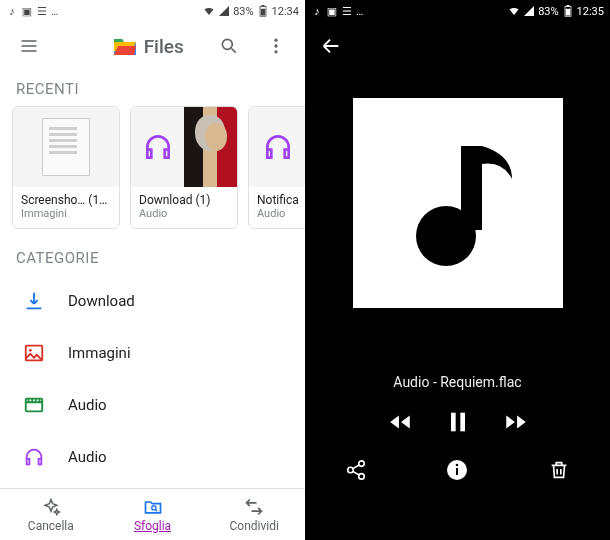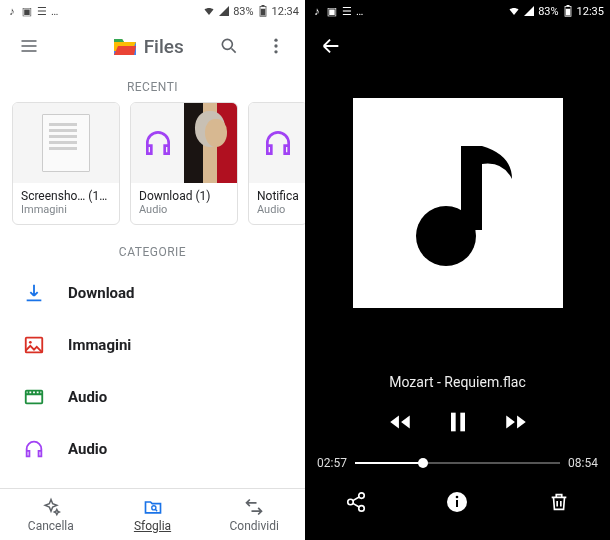--- a/index.html
+++ b/index.html
@@ -17,40 +17,40 @@
   .sb-ico { width: 12px; height: 12px; display: inline-flex; align-items: center; justify-content: center; }
 
   
   .topbar { height: 48px; display: flex; align-items: center; padding: 0 12px; gap: 14px; }
   .logo-box { display: flex; align-items: center; gap: 6px; margin-left: 52px; }
   .files-logo { width: 26px; height: 22px; }
   .app-title { font-size: 19px; color: #5f6368; font-weight: 500; }
   .spacer { flex: 1; }
   .ico-btn { width: 36px; height: 36px; display: inline-flex; align-items: center; justify-content: center; color: #5f6368; }
 
-  .section-hdr { font-size: 12px; color: #80868b; letter-spacing: .5px; padding: 10px 16px 8px; text-transform: uppercase; text-align: center; }
+  .section-hdr { font-size: 15px; color: #80868b; letter-spacing: .5px; padding: 10px 16px 8px; text-transform: uppercase; }
 
   .recent-row { display: flex; gap: 10px; padding: 0 12px 10px; overflow: hidden; }
   .card { width: 108px; min-width: 108px; background: #fff; border: 1px solid #e0e0e0; border-radius: 6px; overflow: hidden; }
   .card-thumb { height: 80px; background: #f5f5f5; display: flex; align-items: center; justify-content: center; position: relative; }
   .thumb-doc { width: 48px; height: 58px; background: #fafafa; border: 1px solid #ccc; border-radius: 1px; }
   .thumb-doc::before { content:""; display:block; width:28px; height:3px; background:#d0d0d0; margin:8px 0 0 6px; box-shadow: 0 6px 0 #d0d0d0, 0 12px 0 #d0d0d0, 0 18px 0 #d0d0d0, 0 24px 0 #d0d0d0; }
   .thumb-mozart { width:100%; height:100%; background: linear-gradient(90deg,#1a1412 0 35%, #d7b891 35% 63%, #b01020 63% 100%); position:relative; }
   .thumb-mozart::after { content:""; position:absolute; left:40%; top:20%; width:22px; height:28px; background:#d7b891; border-radius: 45% 45% 50% 50%; box-shadow: -6px -4px 0 4px #c8c0b4; }
   .card-info { padding: 6px 8px 8px; }
   .card-title { font-size: 12px; color: #202124; white-space: nowrap; overflow: hidden; text-overflow: ellipsis; }
   .card-sub { font-size: 11px; color: #80868b; }
 
   .cat-list { padding: 0 4px; }
-  .cat-item { display: flex; align-items: center; gap: 20px; padding: 12px 16px; font-size: 15px; color: #202124; font-weight: bold; }
+  .cat-item { display: flex; align-items: center; gap: 20px; padding: 12px 16px; font-size: 15px; color: #202124; }
   .cat-ico { width: 28px; height: 28px; display:inline-flex; align-items:center; justify-content:center; }
 
   .bottom-nav { position: absolute; bottom: 0; left: 0; right: 0; height: 52px; border-top: 1px solid #e0e0e0; background: #fff; display: flex; }
   .nav-item { flex:1; display:flex; flex-direction:column; align-items:center; justify-content:center; gap:2px; font-size:12px; color:#5f6368; }
-  .nav-item.active { color:#404040;text-decoration:underline; }
+  .nav-item.active { color:#a21caf;text-decoration:underline; }
 
   
   .player-top { height: 48px; display: flex; align-items: center; padding: 0 10px; color: #fff; }
   .art-wrap { display:flex; justify-content:center; margin-top: 28px; }
   .art { width: 210px; height: 210px; background:#fff; display:flex; align-items:center; justify-content:center; }
   .track-title { color:#eee; text-align:center; font-size:14px; margin-top: 66px; }
   .controls { display:flex; justify-content:center; align-items:center; gap:26px; margin-top: 16px; color:#fff; }
   .ctrl { width:32px; height:32px; display:inline-flex; align-items:center; justify-content:center; }
   .progress-row { display:flex; align-items:center; gap:8px; padding: 0 12px; margin-top: 18px; color:#ddd; font-size:12px; }
   .progress { flex:1; height:2px; background:#555; position:relative; }
@@ -269,49 +269,41 @@
     <div class="art-wrap">
       <div class="art">
         <svg width="150" height="150" viewBox="0 0 100 100">
           <rect x="52" y="12" width="14" height="56" fill="#000"></rect>
           <path d="M66 12 q20 6 20 22 q-6 -12 -20 -10 z" fill="#000"></path>
           <circle cx="42" cy="72" r="20" fill="#000"></circle>
         </svg>
       </div>
     </div>
 
-    <div class="track-title">Mozart - Requiem.flac</div>
+    <div class="track-title">Audio - Requiem.flac</div>
 
     <div class="controls">
       <span class="ctrl">
         <svg width="26" height="26" viewBox="0 0 24 24">
             <path fill="#fff" d="M11 6v12L3 12zM21 6v12l-8-6z"></path>
           </svg>
       </span>
       <span class="ctrl">
         <svg width="28" height="28" viewBox="0 0 24 24">
             <rect x="6" y="4" width="4" height="16" fill="#fff"></rect>
             <rect x="14" y="4" width="4" height="16" fill="#fff"></rect>
           </svg>
       </span>
       <span class="ctrl">
         <svg width="26" height="26" viewBox="0 0 24 24">
             <path fill="#fff" d="M3 6v12l8-6zM13 6v12l8-6z"></path>
           </svg>
       </span>
     </div>
 
-    <div class="progress-row">
-      <span>02:57</span>
-      <div class="progress">
-        <div class="progress-fill" style="width:33%"></div>
-        <div class="progress-dot" style="left:calc(33% - 5px)"></div>
-      </div>
-      <span>08:54</span>
-    </div>
 
     <div class="player-actions">
       <span class="ctrl">
         <svg width="22" height="22" viewBox="0 0 24 24">
             <circle cx="18" cy="5" r="3" fill="none" stroke="#fff" stroke-width="1.8"></circle>
             <circle cx="6" cy="12" r="3" fill="none" stroke="#fff" stroke-width="1.8"></circle>
             <circle cx="18" cy="19" r="3" fill="none" stroke="#fff" stroke-width="1.8"></circle>
             <path d="M8.6 10.5l6.8-4M8.6 13.5l6.8 4" stroke="#fff" stroke-width="1.8"></path>
           </svg>
       </span>

